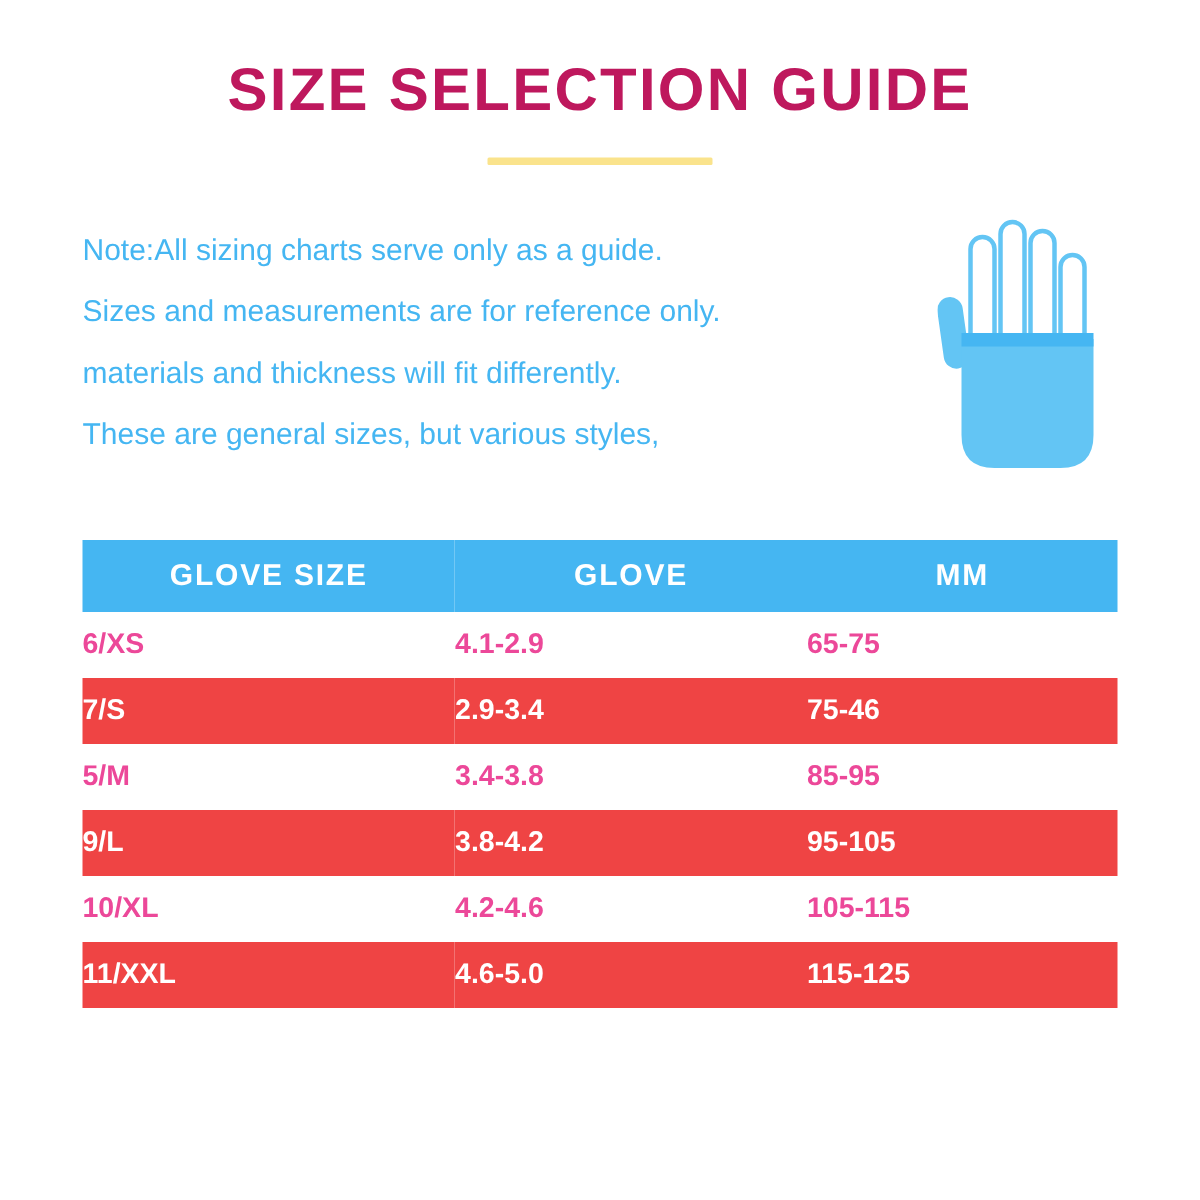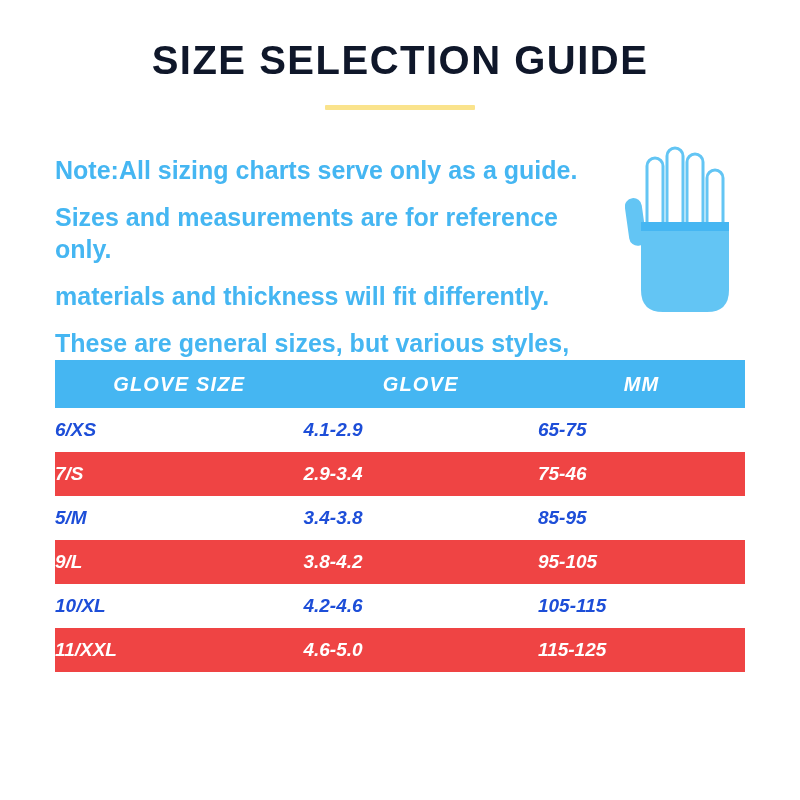--- a/index.html
+++ b/index.html
@@ -15,21 +15,21 @@
   }
   .page {
     position: relative;
     width: 800px;
     height: 800px;
     background: #ffffff;
     box-sizing: border-box;
   }
   .title {
     text-align: center;
-    color: #0f172a;
+    color: #be185d;
     font-size: 40px;
     font-weight: bold;
     letter-spacing: 1.5px;
     margin: 0;
     padding-top: 38px;
   }
   .title-underline {
     width: 150px;
     height: 5px;
     background: #fae38c;
@@ -38,23 +38,23 @@
   }
   .intro {
     position: absolute;
     left: 55px;
     top: 155px;
     width: 560px;
   }
   .intro p {
     margin: 0 0 16px 0;
     color: #45b6f2;
-    font-size: 25px;
+    font-size: 20px;
     line-height: 1.25;
-    font-weight: 700;
+    font-weight: 400;
   }
   .hand-wrap {
     position: absolute;
     right: 55px;
     top: 140px;
     width: 120px;
     height: 185px;
   }
   table.size-table {
     position: absolute;
@@ -63,32 +63,31 @@
     width: 690px;
     border-collapse: collapse;
     table-layout: fixed;
   }
   table.size-table th,
   table.size-table td {
     font-size: 19px;
     font-weight: bold;
     height: 44px;
     padding: 0;
-    font-style: italic;
   }
   table.size-table thead th {
     background: #45b6f2;
     color: #ffffff;
     font-size: 20px;
     letter-spacing: 1.2px;
     height: 48px;
   }
   table.size-table tbody tr.row-light td {
     background: #ffffff;
-    color: #1d4ed8;
+    color: #ec4899;
   }
   table.size-table tbody tr.row-dark td {
     background: #ef4444;
     color: #ffffff;
   }
   .col-1 { width: 36%; }
   .col-2 { width: 34%; }
   .col-3 { width: 30%; }
 </style>
 </head>

